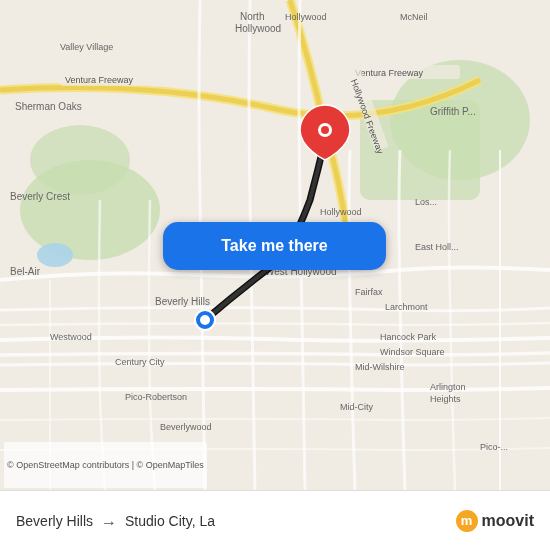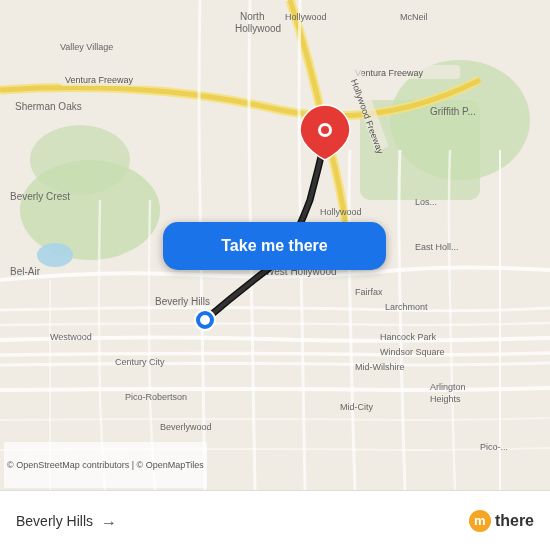--- a/index.html
+++ b/index.html
@@ -221,18 +221,19 @@
   <button class="take-me-there-btn">Take me there</button>
 
   
   <div class="attribution">© OpenStreetMap contributors | © OpenMapTiles</div>
 </div>
 
 <div class="footer">
   <div class="footer-route">
     <span class="footer-origin">Beverly Hills</span>
     <span class="footer-arrow">→</span>
+    <span class="footer-dest">Studio City, La</span>
   </div>
   <div class="footer-logo">
     <span class="moovit-m">m</span>
-    <span class="moovit-logo">there</span>
+    <span class="moovit-logo">moovit</span>
   </div>
 </div>
 
 </body></html>

